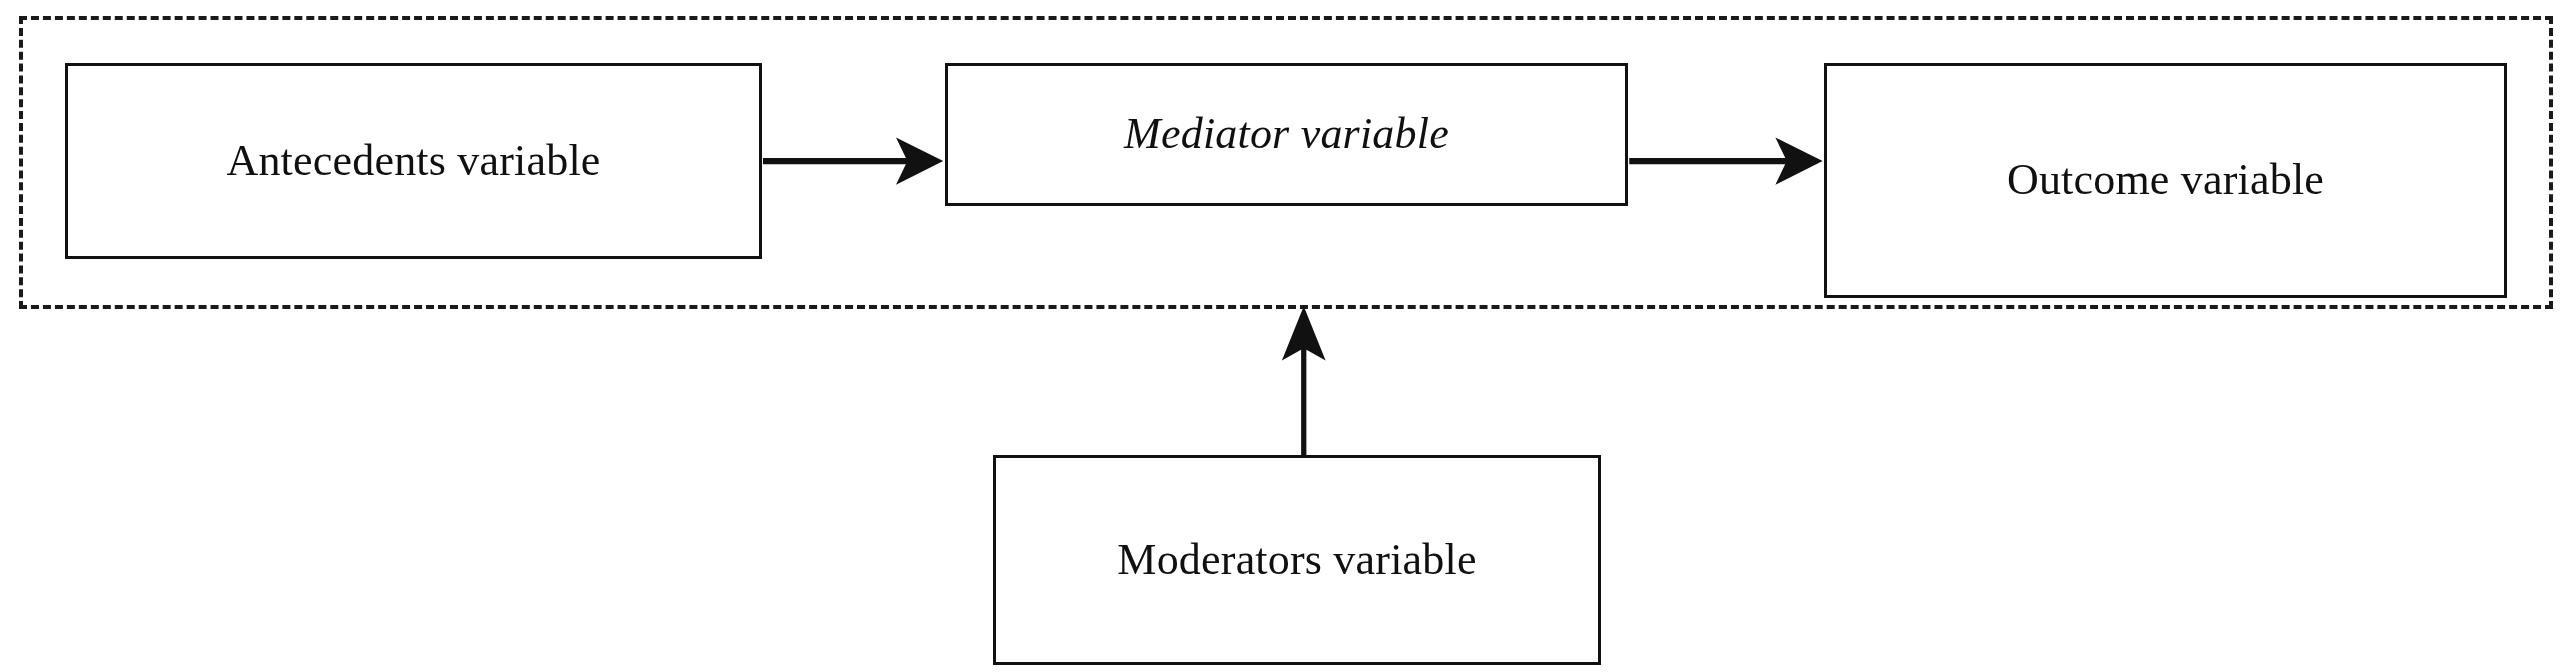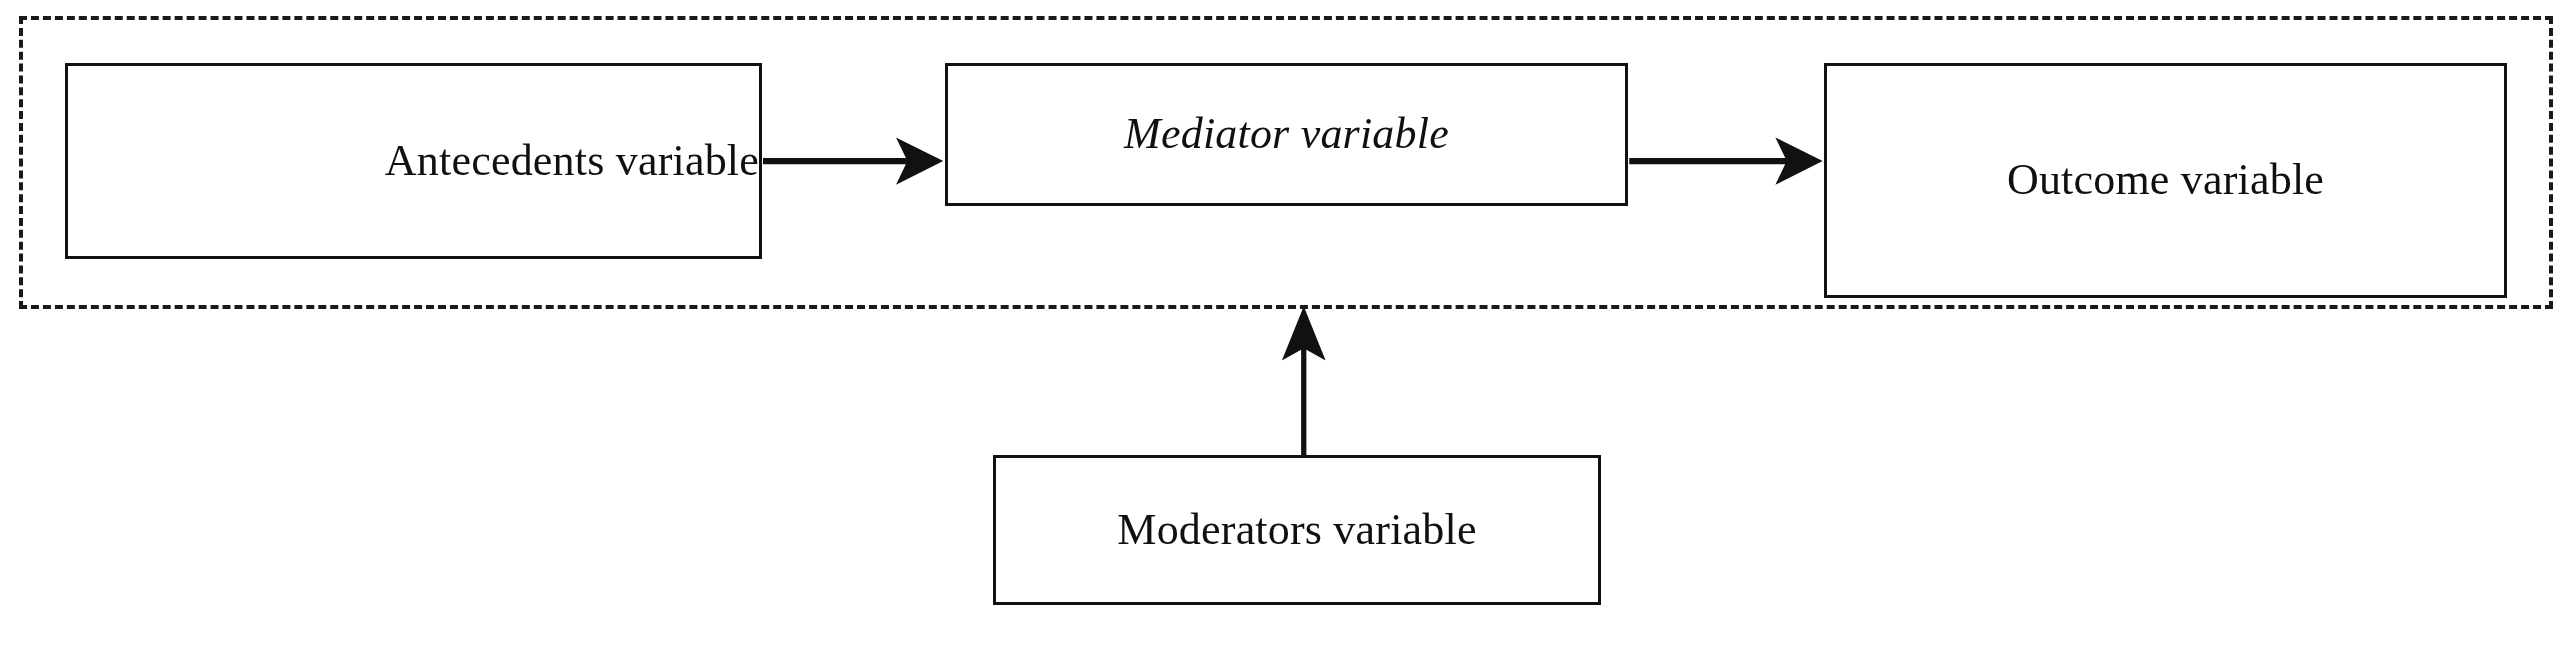--- a/index.html
+++ b/index.html
@@ -44,24 +44,24 @@
     text-align: center;
   }
   .node-label {
     font-size: 44px;
     line-height: 1.1;
     letter-spacing: 0.2px;
     color: #101010;
     white-space: nowrap;
   }
 
-  #box-antecedents { left: 65px;   top: 63px;  width: 697px; height: 196px; justify-content: flex-end; }
+  #box-antecedents { left: 65px;   top: 63px;  width: 697px; height: 196px; }
   #box-mediator    { left: 945px; top: 63px;  width: 683px; height: 143px; font-style: italic; }
   #box-outcome     { left: 1824px; top: 63px;  width: 683px; height: 235px; }
-  #box-moderators  { left: 993px; top: 455px; width: 608px; height: 150px; }
+  #box-moderators  { left: 993px; top: 455px; width: 608px; height: 210px; }
 
   
   .arrow-layer {
     position: absolute;
     left: 0;
     top: 0;
     width: 2576px;
     height: 673px;
     pointer-events: none;
   }

